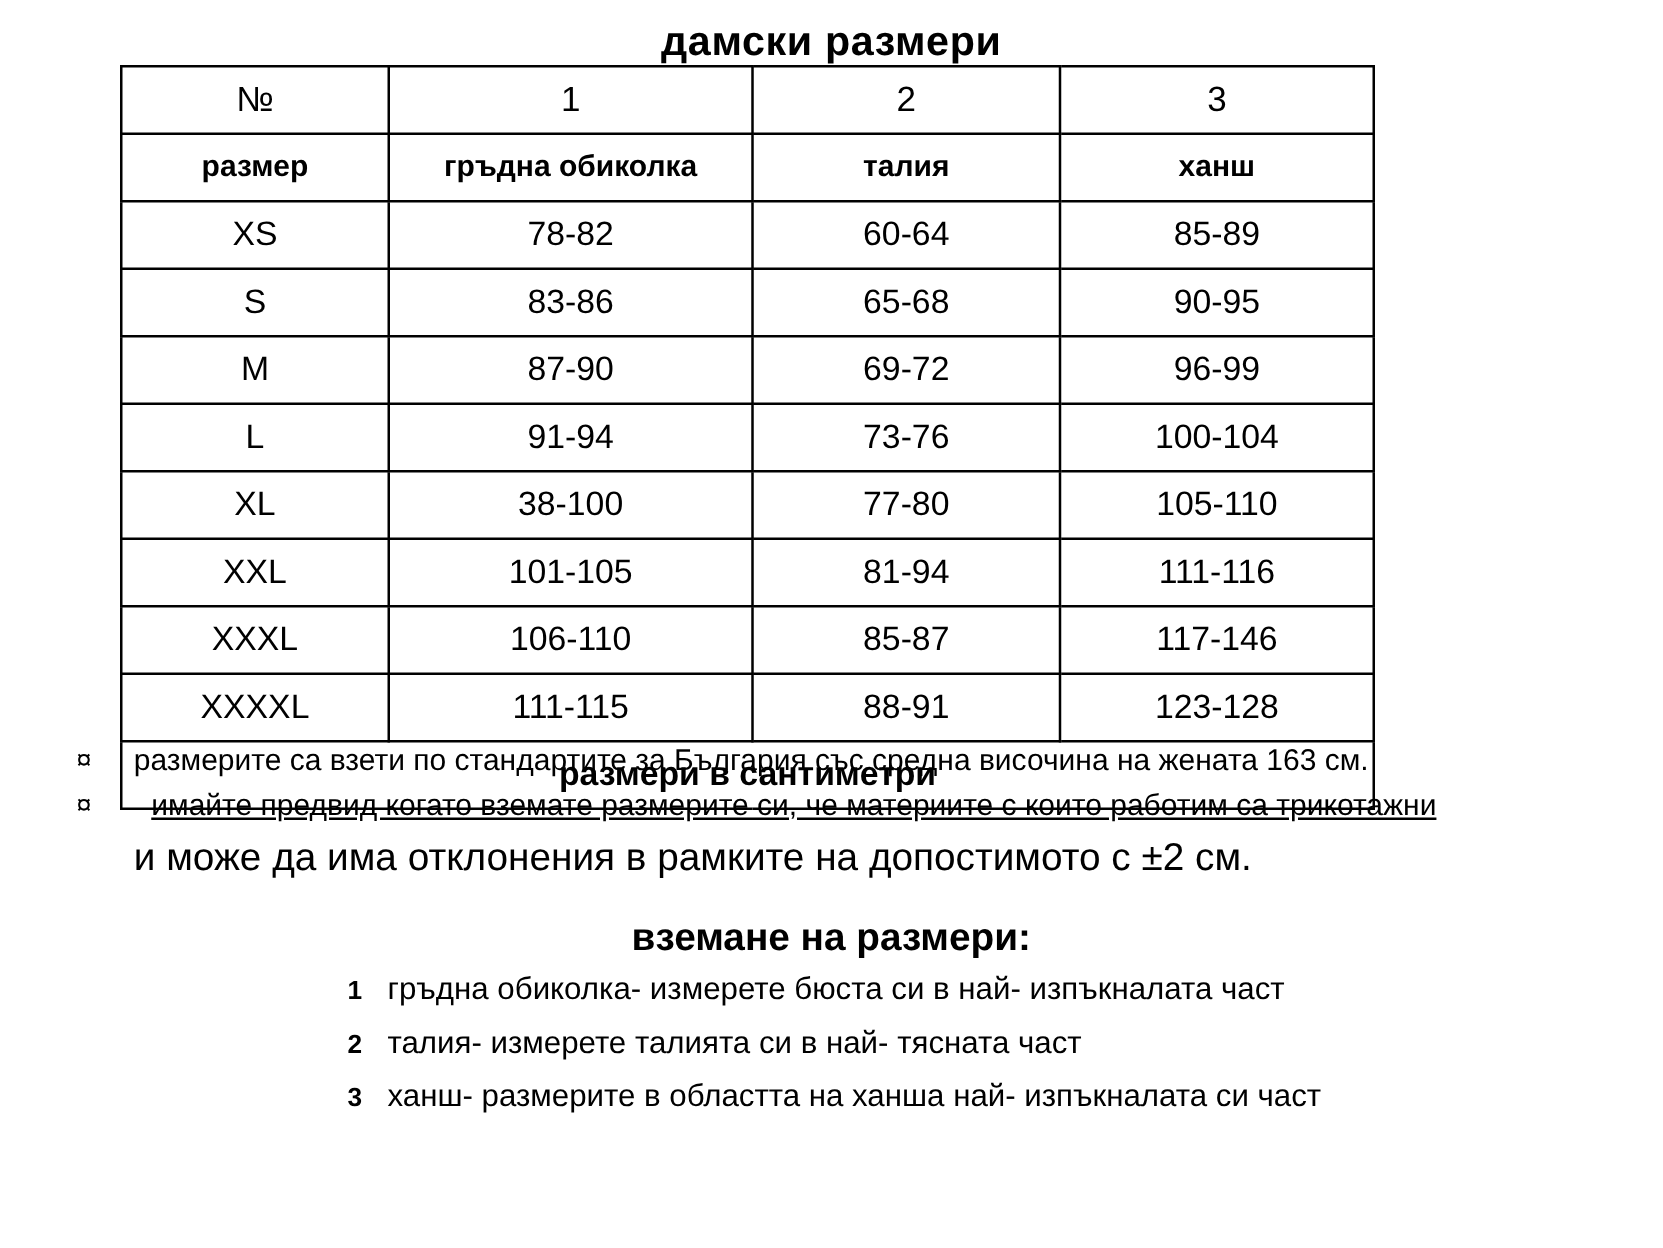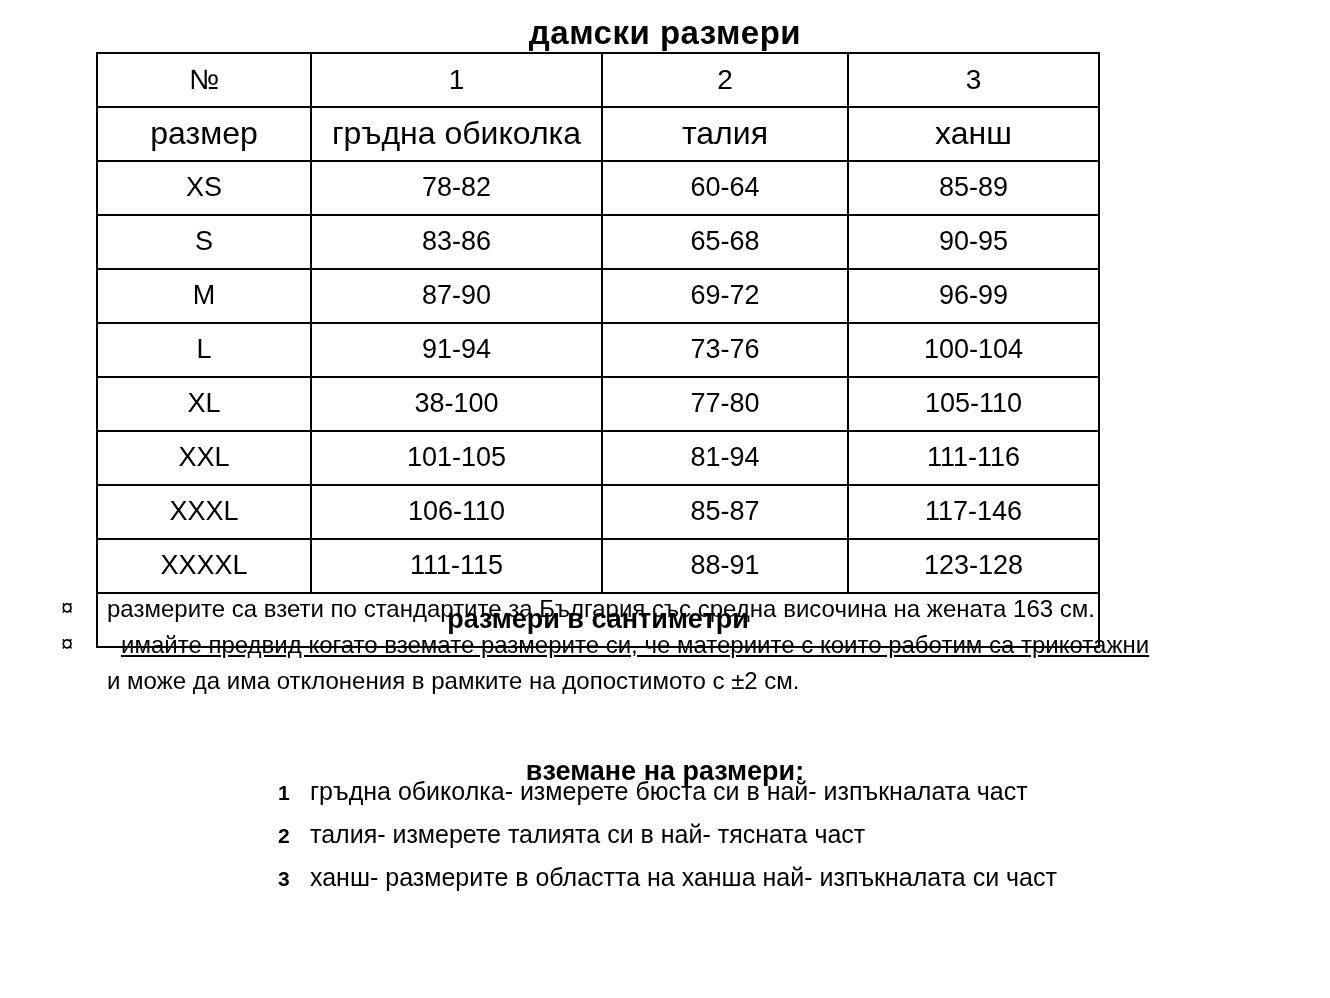--- a/index.html
+++ b/index.html
@@ -44,21 +44,21 @@
     font-size: 27px;
     padding: 4px 2px;
     height: 44px;
     line-height: 1.1;
   }
   td.col-size { width: 208px; }
   td.col-a { width: 285px; }
   td.col-b { width: 240px; }
   td.col-c { width: 245px; }
   tr.header-num td { font-size: 28px; }
-  tr.header-name td { font-size: 32px; }
+  tr.header-name td { font-size: 24px; font-weight: bold; }
   td.footer-cell {
     font-weight: bold;
     font-size: 27px;
     height: 48px;
   }
   .notes {
     position: absolute;
     left: 55px;
     top: 592px;
     width: 1240px;
@@ -76,31 +76,31 @@
     font-size: 22px;
     text-align: left;
     padding-left: 6px;
     box-sizing: border-box;
   }
   .note-text {
     flex: 1 1 auto;
   }
   .note-row.second .note-text { padding-left: 14px; text-decoration: underline; }
   .note-cont {
-    font-size: 24px;
+    font-size: 31px;
     line-height: 1.42;
     padding-left: 52px;
   }
   .measure-title {
     position: absolute;
     left: 0;
-    top: 756px;
+    top: 732px;
     width: 1330px;
     text-align: center;
-    font-size: 27px;
+    font-size: 31px;
     font-weight: bold;
   }
   .measure-list {
     position: absolute;
     left: 278px;
     top: 779px;
     width: 1000px;
   }
   .measure-item {
     display: flex;

